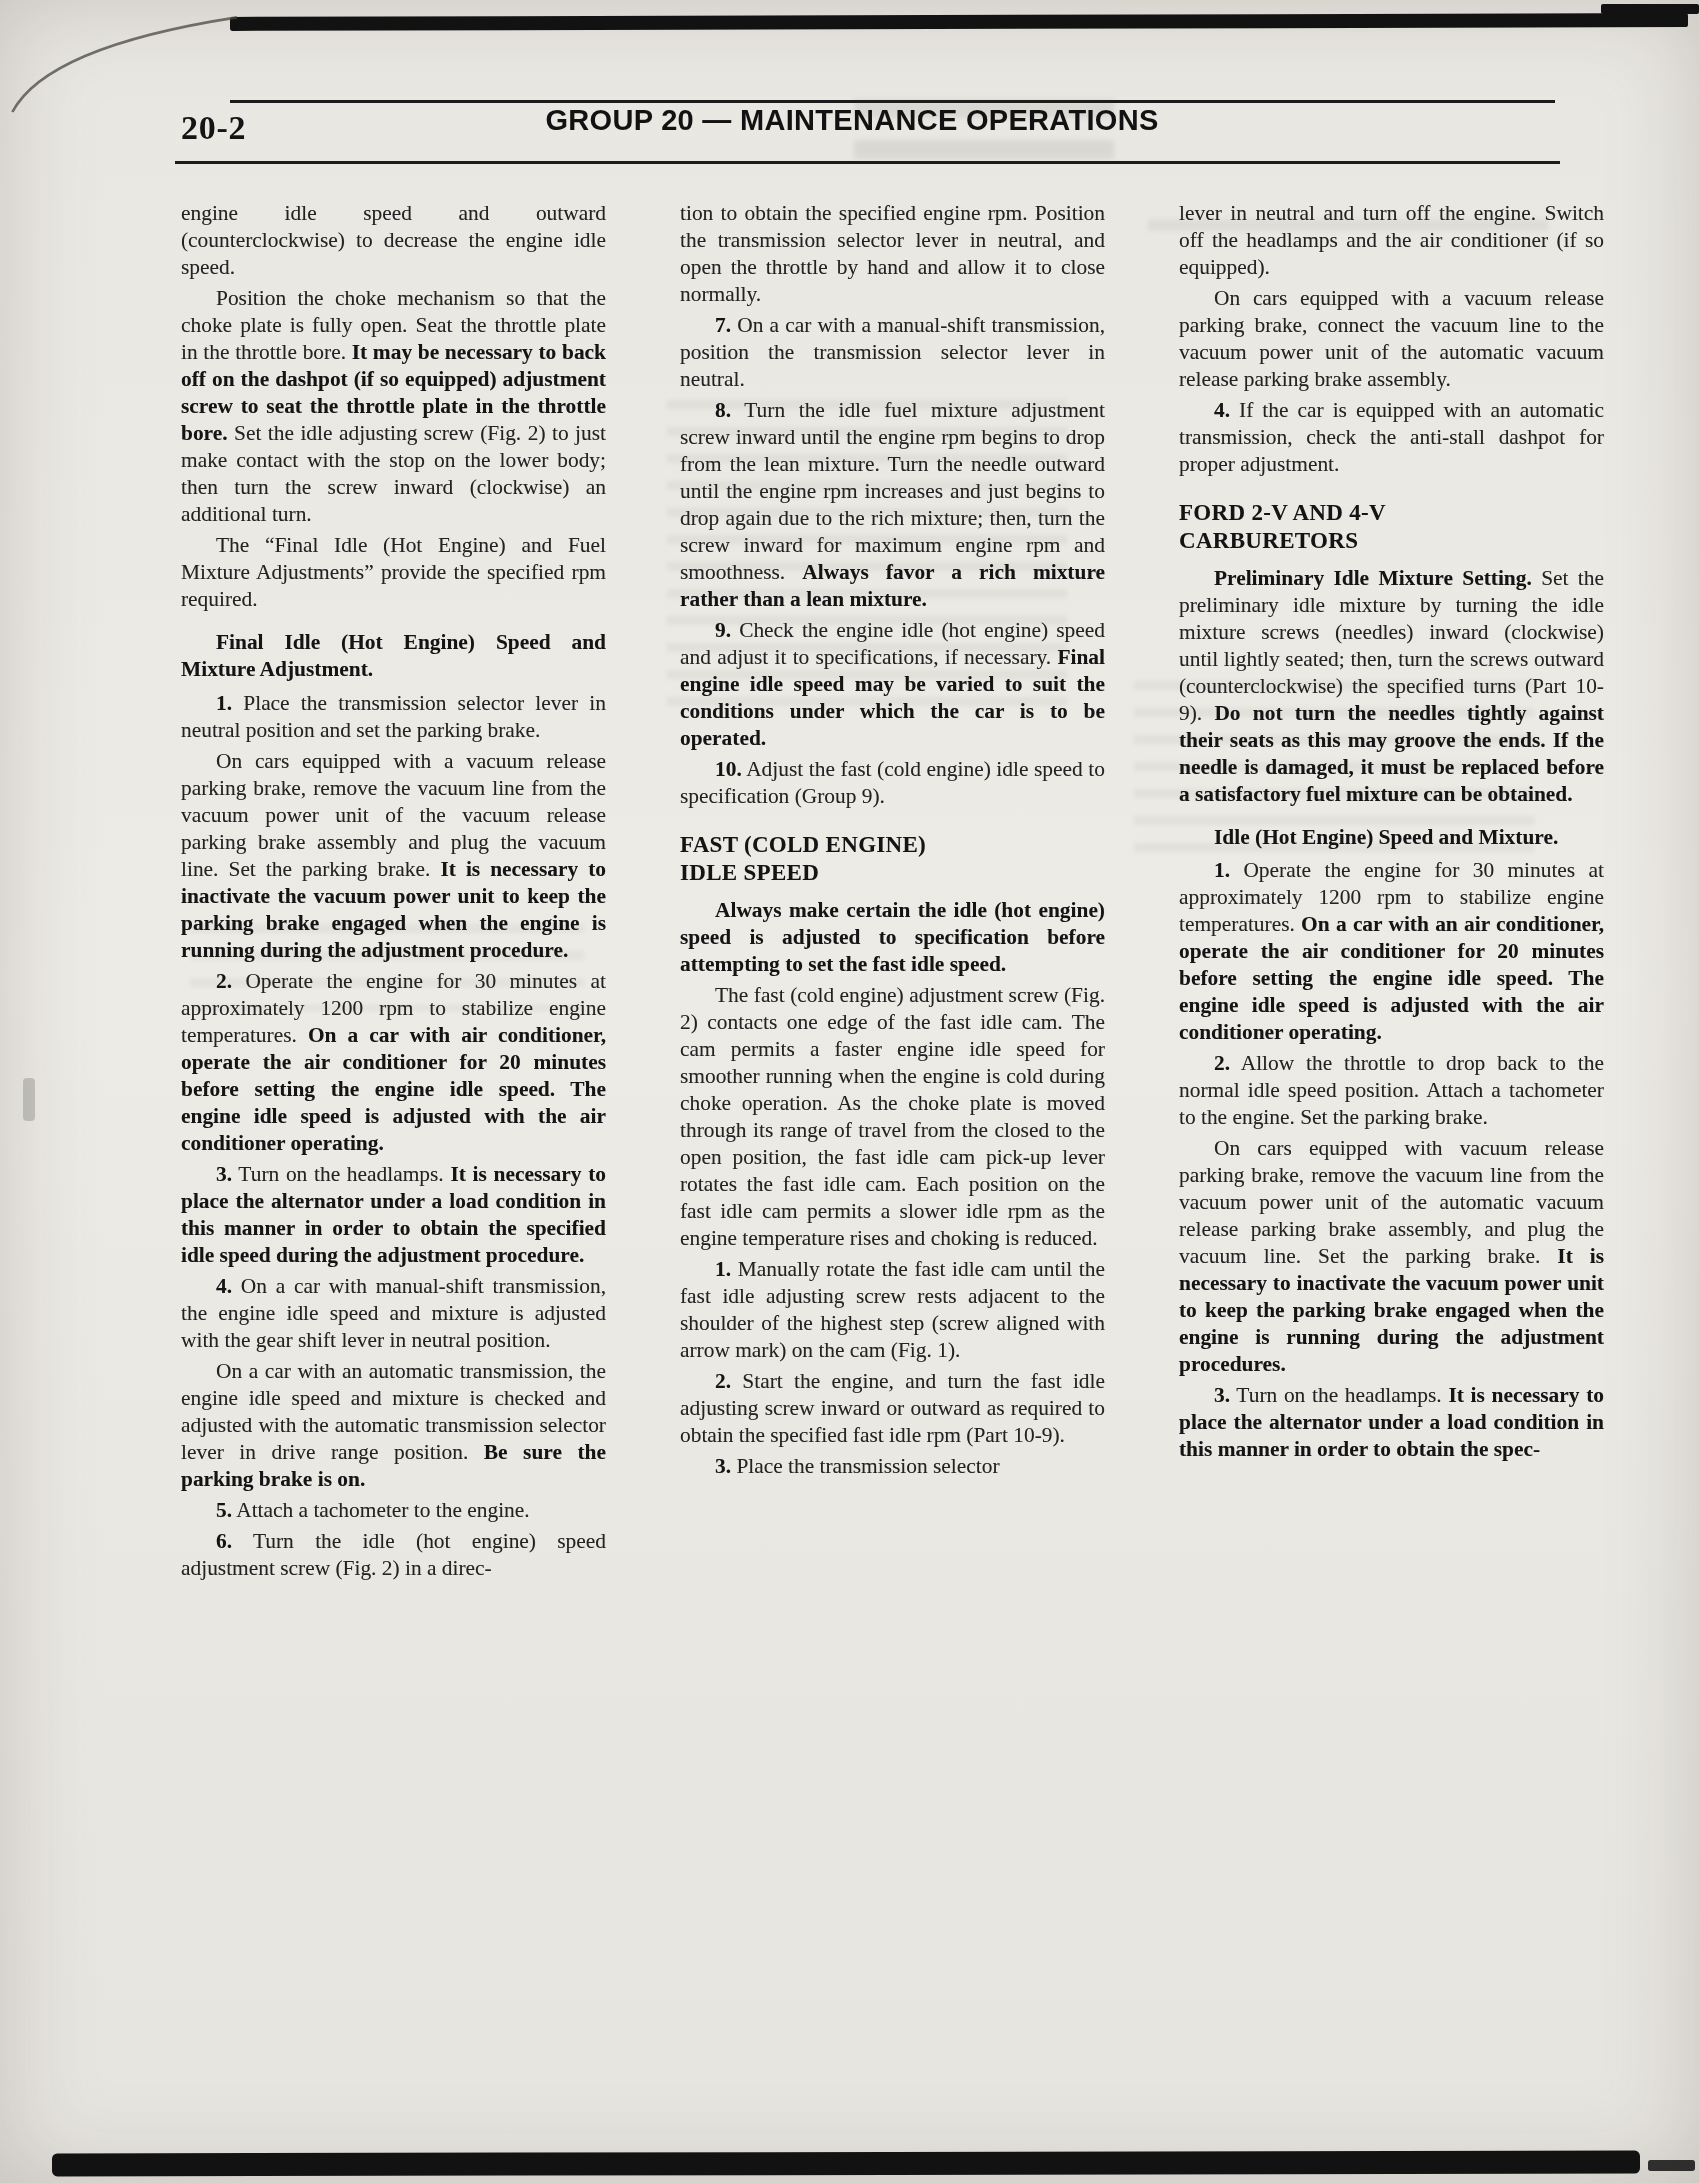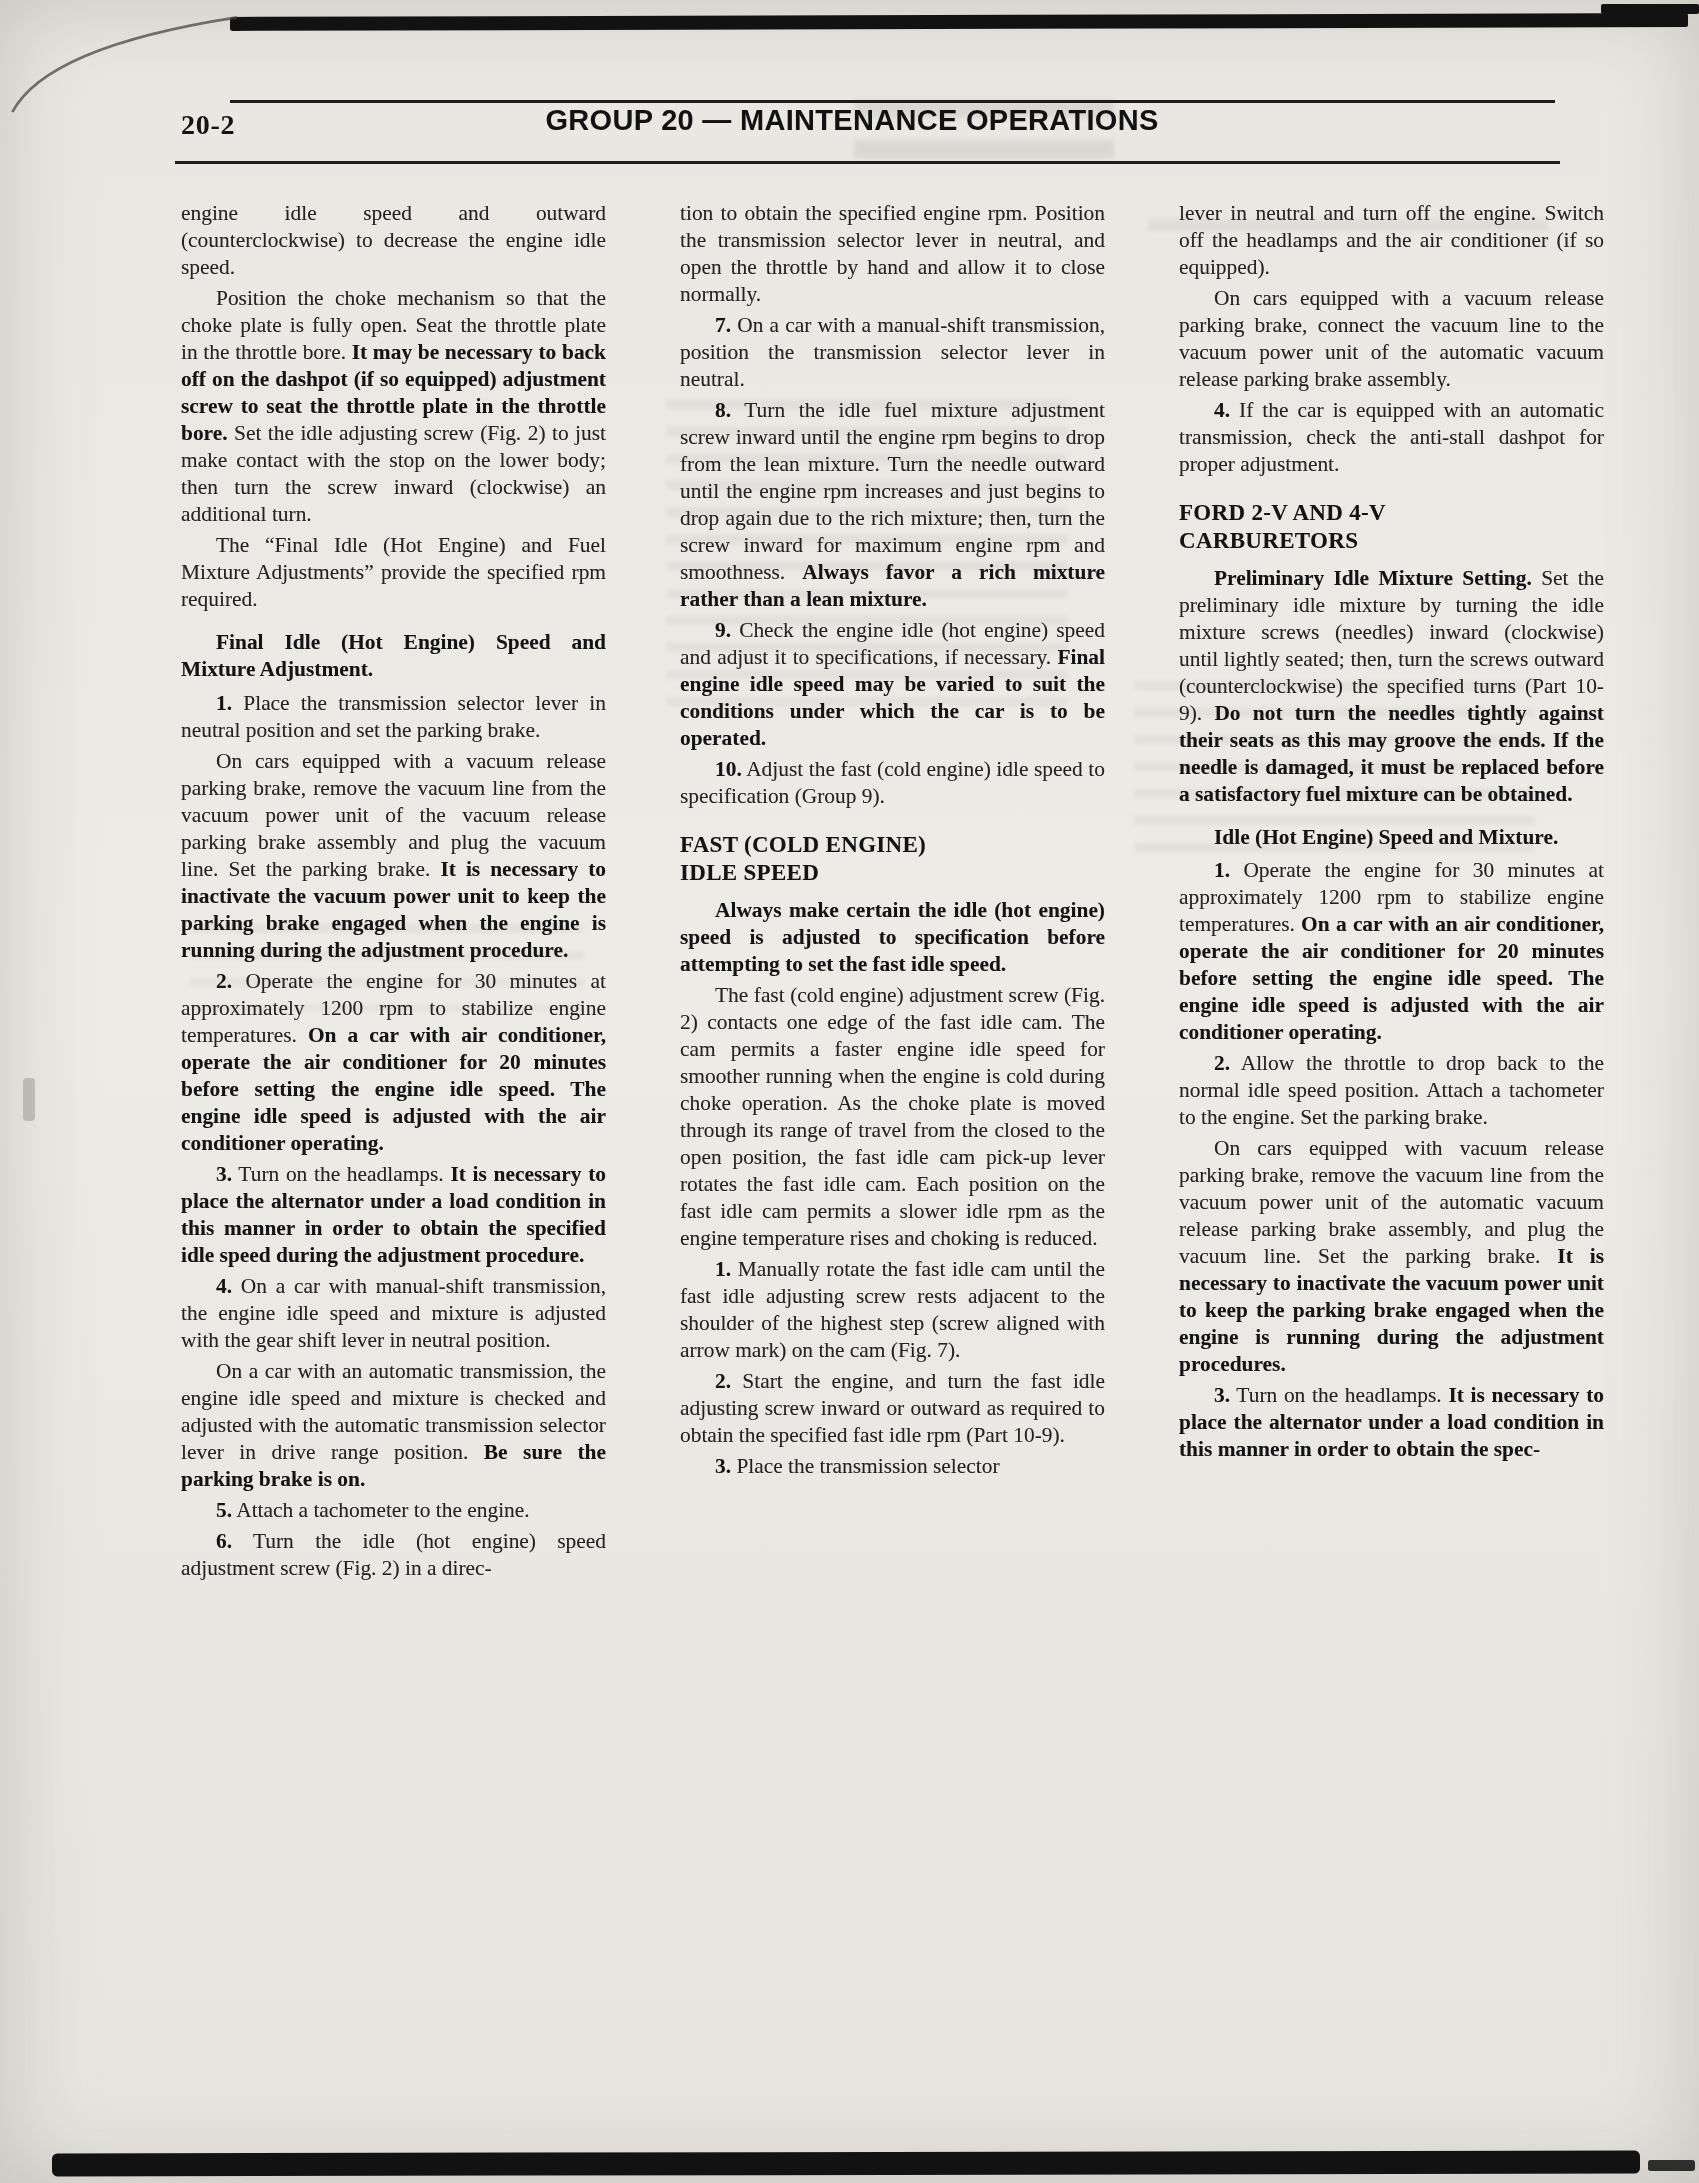--- a/index.html
+++ b/index.html
@@ -34,21 +34,21 @@
         background: repeating-linear-gradient(180deg, #6f6c66 0 12px, transparent 12px 32px); }
   .g3 { left: 667px; top: 400px; width: 400px; height: 314px; opacity: .08; filter: blur(2px);
         background: repeating-linear-gradient(180deg, #6f6c66 0 8.7px, transparent 8.7px 27px); }
   .g4 { left: 1134px; top: 681px; width: 400px; height: 180px; opacity: .08; filter: blur(2px);
         background: repeating-linear-gradient(180deg, #6f6c66 0 8.7px, transparent 8.7px 27px); }
   .g5 { left: 190px; top: 924px; width: 394px; height: 87px; opacity: .07; filter: blur(2px);
         background: repeating-linear-gradient(180deg, #6f6c66 0 8.7px, transparent 8.7px 27px); }
   
   .pagenum {
     position: absolute; left: 181px; top: 109px;
-    font-weight: 700; font-size: 28px; color: #141414; letter-spacing: 0.7px;
+    font-weight: 700; font-size: 34px; color: #141414; letter-spacing: 0.7px;
   }
   .rule { position: absolute; background: #1c1c1c; }
   .rule-top    { left: 230px; top: 100px; width: 1325px; height: 2.7px; }
   .rule-bottom { left: 175px; top: 161px; width: 1385px; height: 3.3px; }
   .htitle {
     position: absolute; left: 4px; right: 0; top: 104px; margin: 0;
     text-align: center; font-family: "Liberation Sans", "DejaVu Sans", sans-serif;
     font-weight: 700; font-size: 29px; color: #121212; letter-spacing: 0.3px;
   }
   
@@ -118,21 +118,21 @@
       <div class="col">
         <p class="blk cont"><span class="n">tion to obtain the specified engine rpm. Position the transmission selector lever in neutral, and open the throttle by hand and allow it to close normally.</span></p>
         <p class="blk num"><span class="b">7.</span><span class="n"> On a car with a manual-shift transmission, position the transmission selector lever in neutral.</span></p>
         <p class="blk num"><span class="b">8.</span><span class="n"> Turn the idle fuel mixture adjustment screw inward until the engine rpm begins to drop from the lean mixture. Turn the needle outward until the engine rpm increases and just begins to drop again due to the rich mixture; then, turn the screw inward for maximum engine rpm and smoothness. </span><span class="b">Always favor a rich mixture rather than a lean mixture.</span></p>
         <p class="blk num"><span class="b">9.</span><span class="n"> Check the engine idle (hot engine) speed and adjust it to specifications, if necessary. </span><span class="b">Final engine idle speed may be varied to suit the conditions under which the car is to be operated.</span></p>
         <p class="blk num"><span class="b">10.</span><span class="n"> Adjust the fast (cold engine) idle speed to specification (Group 9).</span></p>
         <p class="blk hcaps"><span class="b">FAST (COLD ENGINE)
 IDLE SPEED</span></p>
         <p class="blk p"><span class="b">Always make certain the idle (hot engine) speed is adjusted to specification before attempting to set the fast idle speed.</span></p>
         <p class="blk p"><span class="n">The fast (cold engine) adjustment screw (Fig. 2) contacts one edge of the fast idle cam. The cam permits a faster engine idle speed for smoother running when the engine is cold during choke operation. As the choke plate is moved through its range of travel from the closed to the open position, the fast idle cam pick-up lever rotates the fast idle cam. Each position on the fast idle cam permits a slower idle rpm as the engine temperature rises and choking is reduced.</span></p>
-        <p class="blk num"><span class="b">1.</span><span class="n"> Manually rotate the fast idle cam until the fast idle adjusting screw rests adjacent to the shoulder of the highest step (screw aligned with arrow mark) on the cam (Fig. 7).</span></p>
+        <p class="blk num"><span class="b">1.</span><span class="n"> Manually rotate the fast idle cam until the fast idle adjusting screw rests adjacent to the shoulder of the highest step (screw aligned with arrow mark) on the cam (Fig. 1).</span></p>
         <p class="blk num"><span class="b">2.</span><span class="n"> Start the engine, and turn the fast idle adjusting screw inward or outward as required to obtain the specified fast idle rpm (Part 10-9).</span></p>
         <p class="blk num"><span class="b">3.</span><span class="n"> Place the transmission selector</span></p>
       </div>
       <div class="col">
         <p class="blk cont"><span class="n">lever in neutral and turn off the engine. Switch off the headlamps and the air conditioner (if so equipped).</span></p>
         <p class="blk p"><span class="n">On cars equipped with a vacuum release parking brake, connect the vacuum line to the vacuum power unit of the automatic vacuum release parking brake assembly.</span></p>
         <p class="blk num"><span class="b">4.</span><span class="n"> If the car is equipped with an automatic transmission, check the anti-stall dashpot for proper adjustment.</span></p>
         <p class="blk hcaps"><span class="b">FORD 2-V AND 4-V
 CARBURETORS</span></p>
         <p class="blk p"><span class="b">Preliminary Idle Mixture Setting.</span><span class="n"> Set the preliminary idle mixture by turning the idle mixture screws (needles) inward (clockwise) until lightly seated; then, turn the screws outward (counterclockwise) the specified turns (Part 10-9). </span><span class="b">Do not turn the needles tightly against their seats as this may groove the ends. If the needle is damaged, it must be replaced before a satisfactory fuel mixture can be obtained.</span></p>

